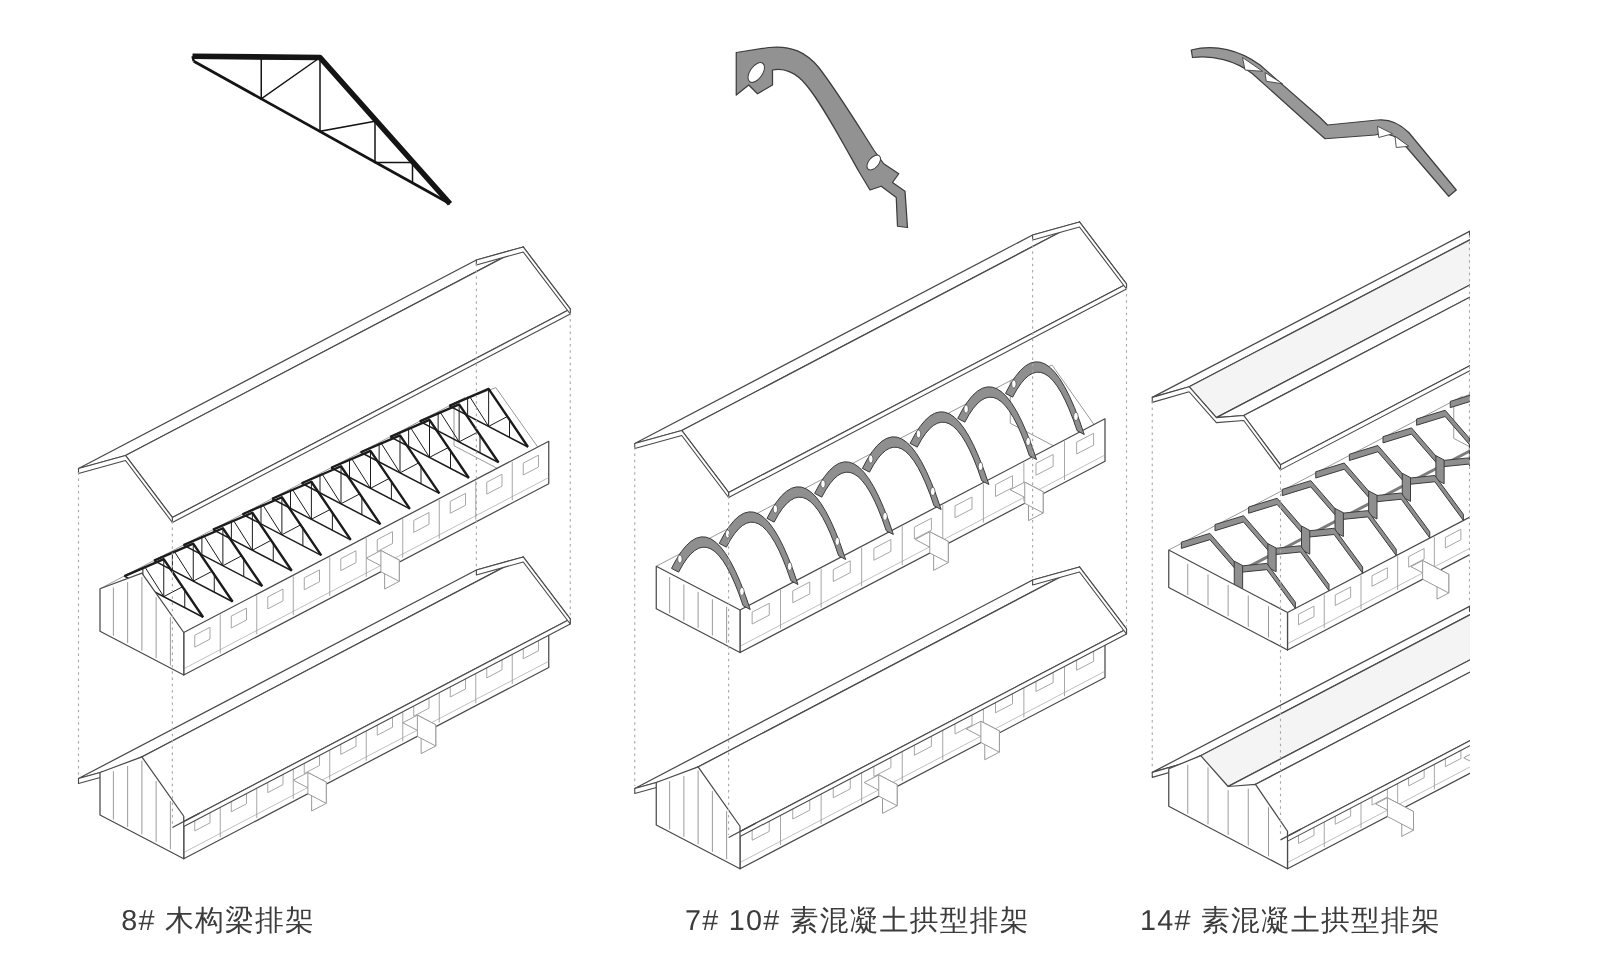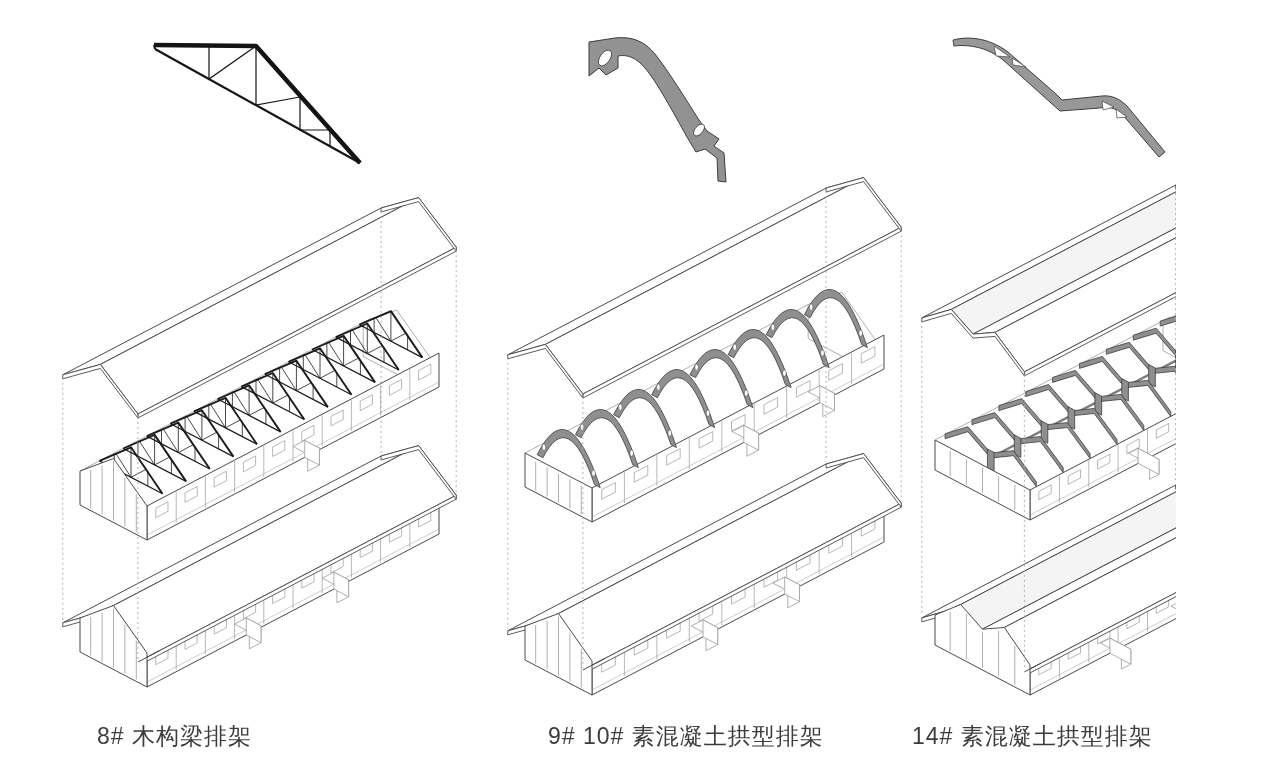--- a/index.html
+++ b/index.html
@@ -421,15 +421,15 @@
         <g>
           <line x1="921.8" y1="320.9" x2="921.8" y2="615.9" stroke="#a8a8a8" stroke-width="0.9" stroke-dasharray="2 3"></line>
           <line x1="1024.4" y1="374.9" x2="1024.4" y2="669.9" stroke="#a8a8a8" stroke-width="0.9" stroke-dasharray="2 3"></line>
           <line x1="1175.6" y1="188.1" x2="1175.6" y2="483.1" stroke="#a8a8a8" stroke-width="0.9" stroke-dasharray="2 3"></line>
           <line x1="1278.2" y1="242.1" x2="1278.2" y2="537.1" stroke="#a8a8a8" stroke-width="0.9" stroke-dasharray="2 3"></line>
         </g>
       </g>
   </svg>
 
   <div class="label" style="left:97px">8# 木构梁排架</div>
-  <div class="label" style="left:548px">9# 10# 素混凝土拱型排架</div>
+  <div class="label" style="left:548px">7# 10# 素混凝土拱型排架</div>
   <div class="label" style="left:912px">14# 素混凝土拱型排架</div>
 </div>
 
 </body></html>

